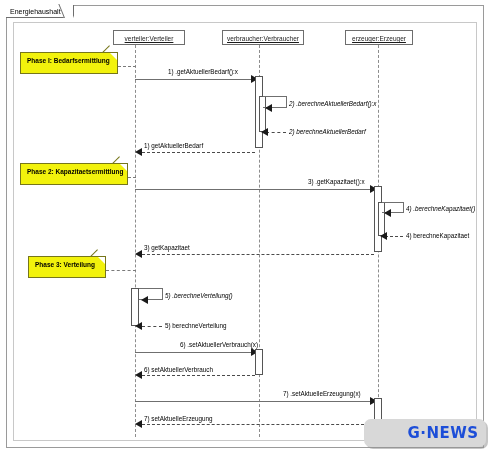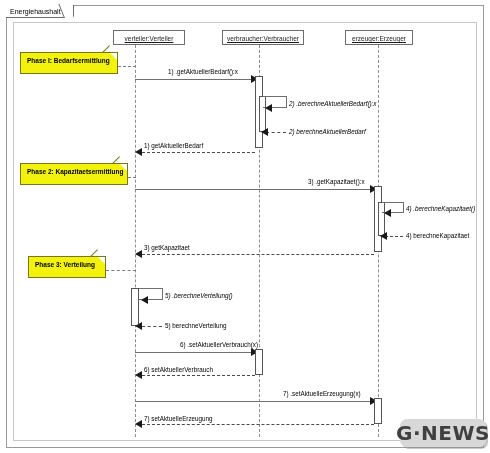--- a/index.html
+++ b/index.html
@@ -183,24 +183,25 @@
     bottom: 6px;
     width: 86px;
     height: 28px;
     border-radius: 7px;
     background: #d8d8d8;
     box-shadow: 2px 2px 0 rgba(150,150,150,0.55);
     display: flex;
     align-items: center;
     justify-content: center;
     font-family: "DejaVu Sans", sans-serif;
-    font-size: 20px;
+    font-size: 15px;
     font-weight: bold;
     letter-spacing: 0.5px;
-    color: #404040;
+    color: #1d4ed8;
+    padding-left: 36px;
   }
 </style>
 </head>
 <body>
 
 <div id="canvas">
 
   <div class="frame-outer"></div>
   <div class="frame-tab">Energiehaushalt</div>
   <div class="frame-inner"></div>

